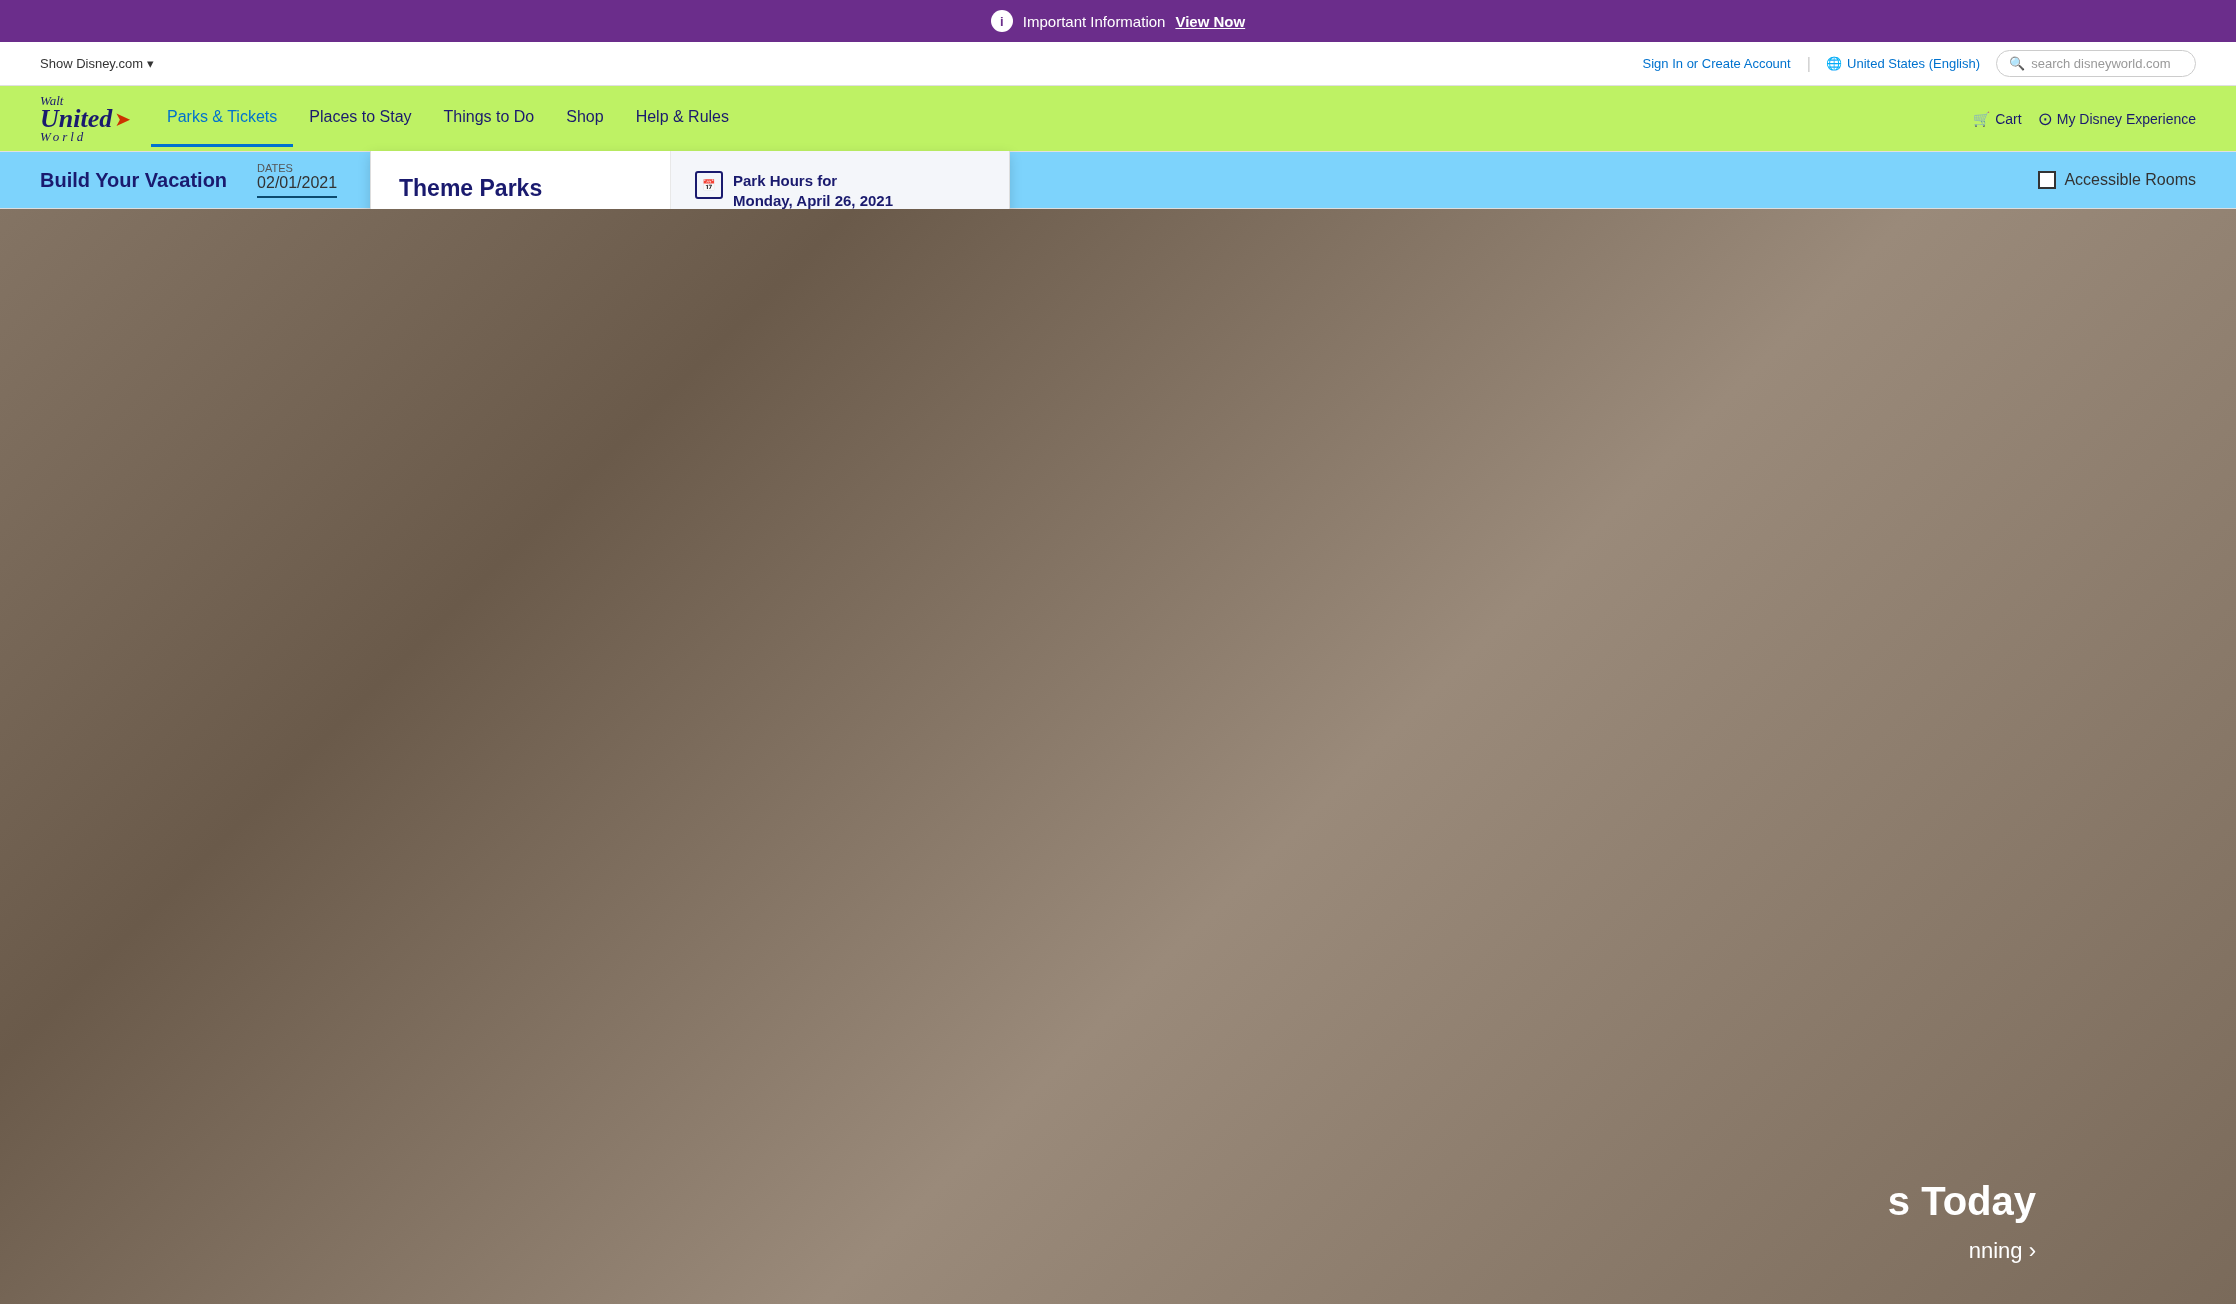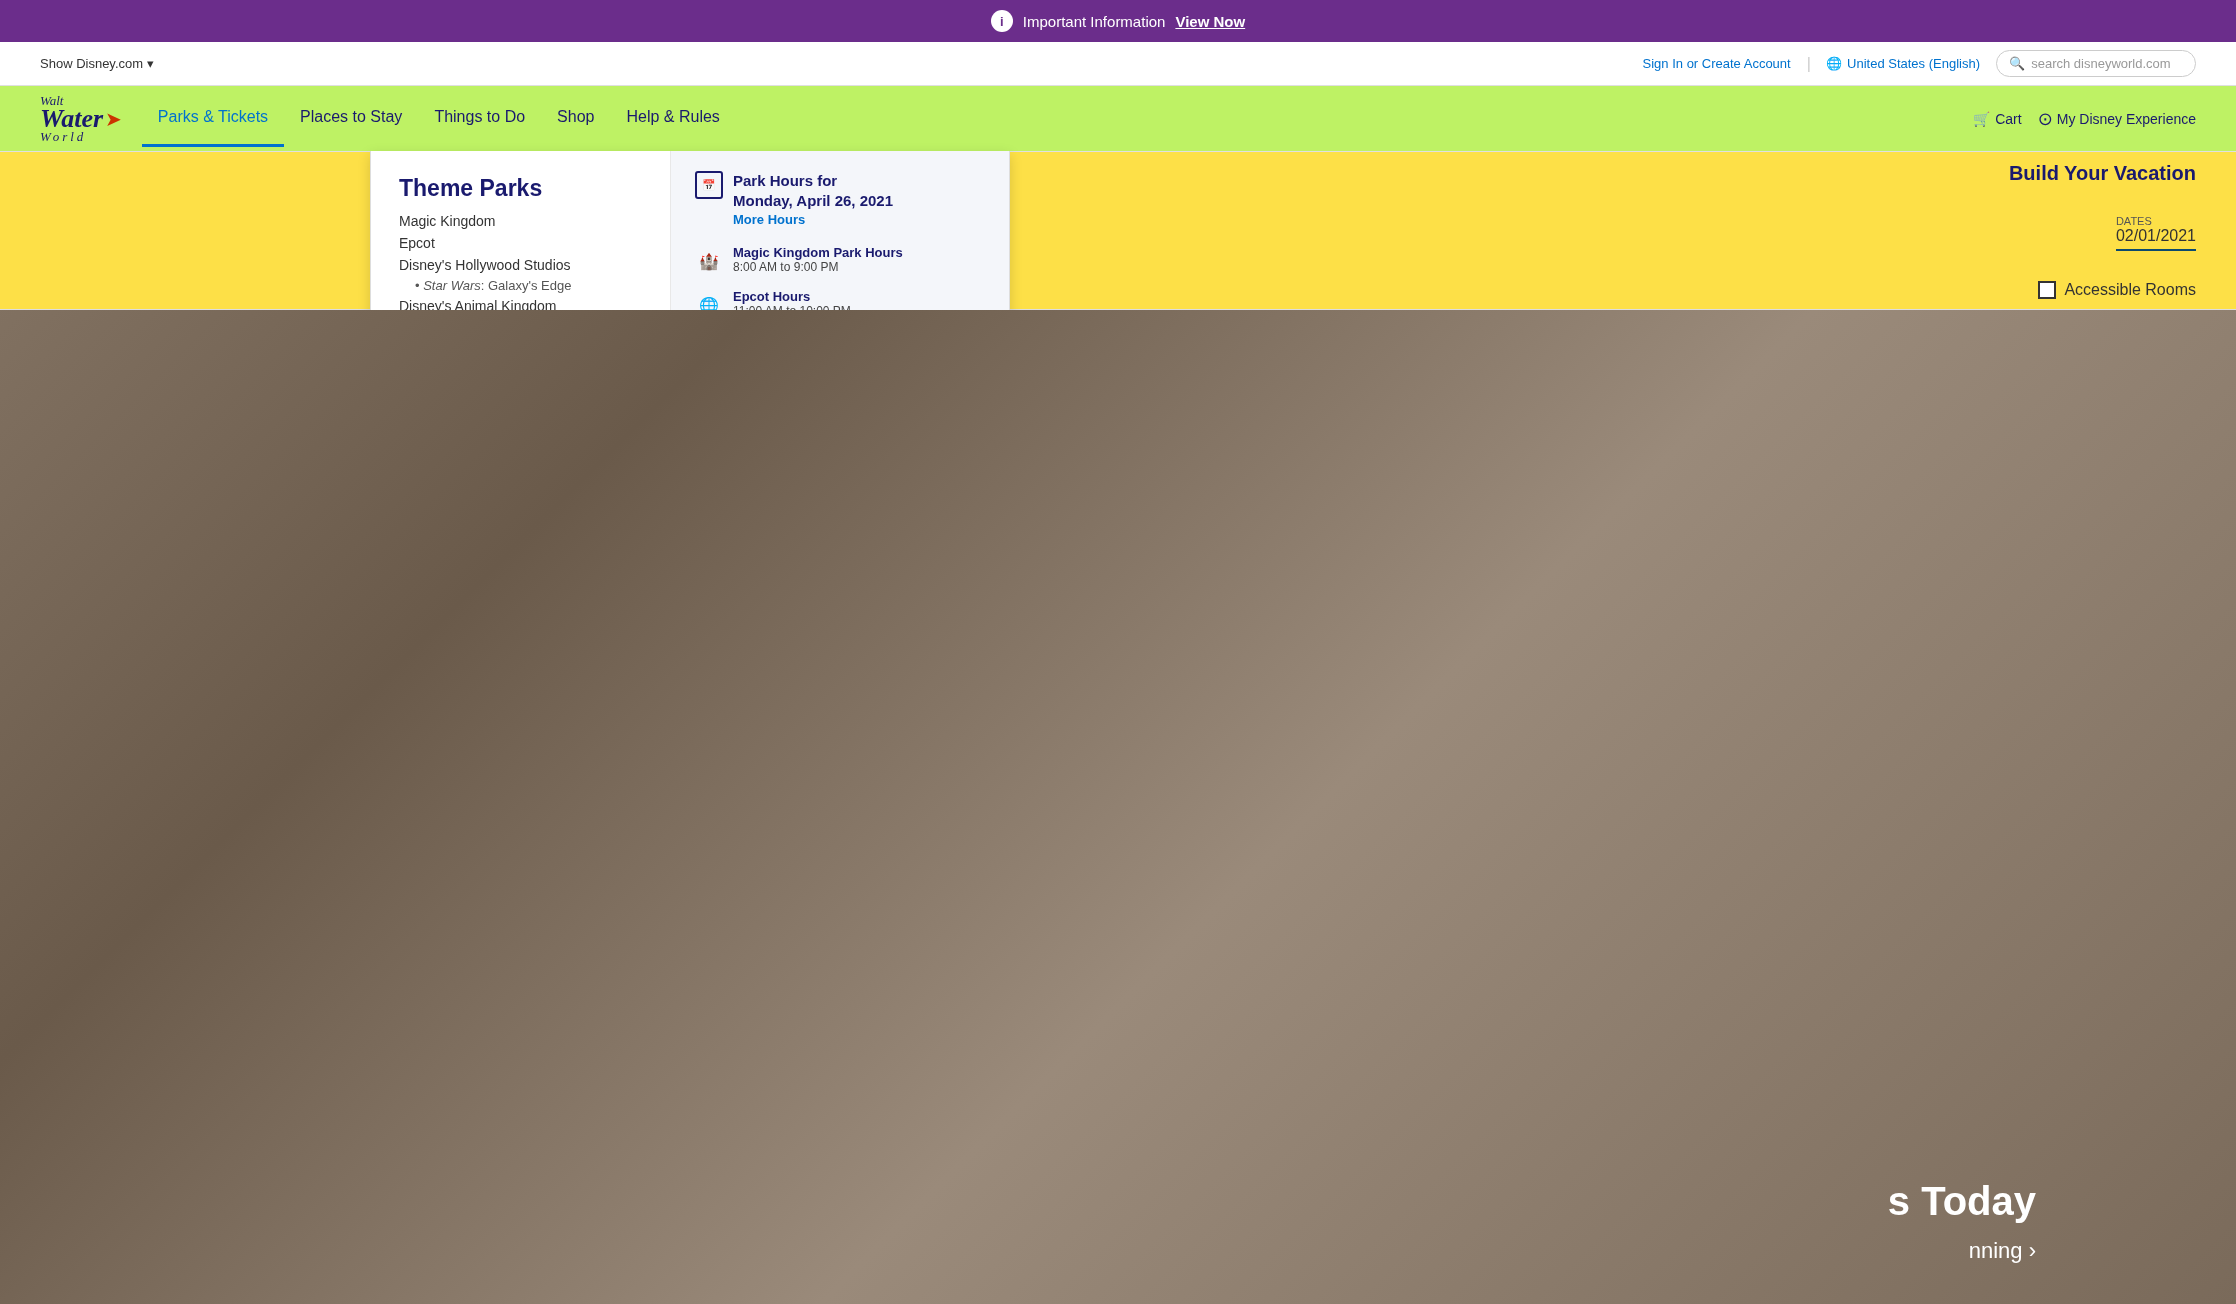--- a/index.html
+++ b/index.html
@@ -140,29 +140,28 @@
       font-size: 14px;
       color: #1a1a6e;
       display: flex;
       align-items: center;
       gap: 4px;
       cursor: pointer;
     }
 
     
     .vacation-bar {
-      background: #fde047;
+      background: #7dd3fc;
       padding: 10px 40px;
       display: flex;
-      align-items: flex-end;
+      align-items: center;
       gap: 30px;
       border-bottom: 1px solid #ddd;
       position: relative;
       z-index: 50;
-      flex-direction: column;
     }
     .vacation-title {
       font-size: 20px;
       font-weight: bold;
       color: #1a1a6e;
     }
     .vacation-dates {
       display: flex;
       flex-direction: column;
       border-bottom: 2px solid #0c4a6e;
@@ -405,21 +404,21 @@
       <span style="color:#999; font-size:13px;">search disneyworld.com</span>
     </div>
   </div>
 </div>
 
 <div class="main-nav">
 
   <div class="logo-area">
     <div class="wdw-logo">
       <span class="walt">Walt</span>
-      <span class="disney">Water</span>
+      <span class="disney">United</span>
       <span class="world">World</span>
     </div>
     <span class="red-arrow-logo">➤</span>
   </div>
 
   <div class="nav-items">
     <a class="nav-item active">Parks &amp; Tickets</a>
     <a class="nav-item">Places to Stay</a>
     <a class="nav-item">Things to Do</a>
     <a class="nav-item">Shop</a>

